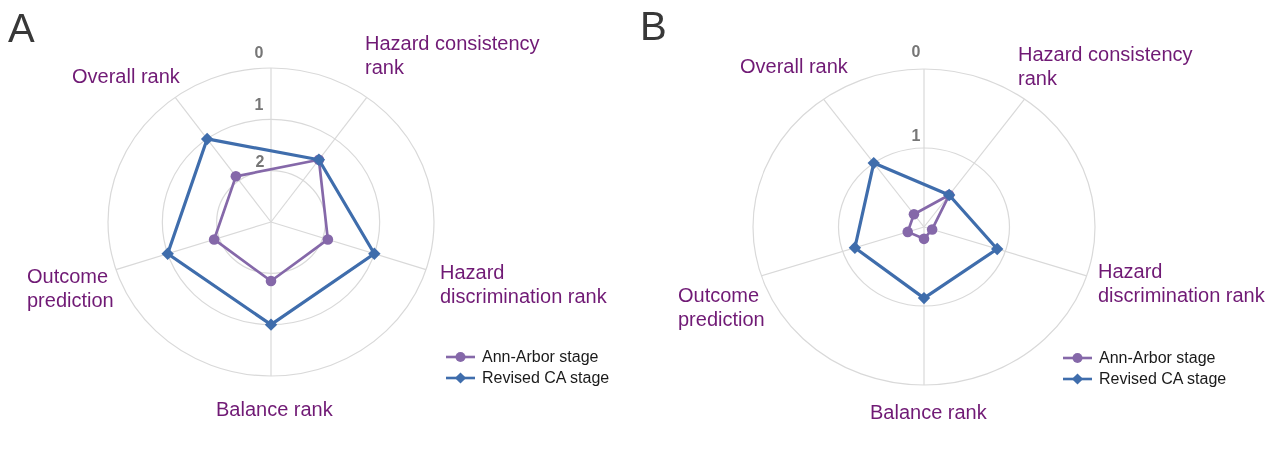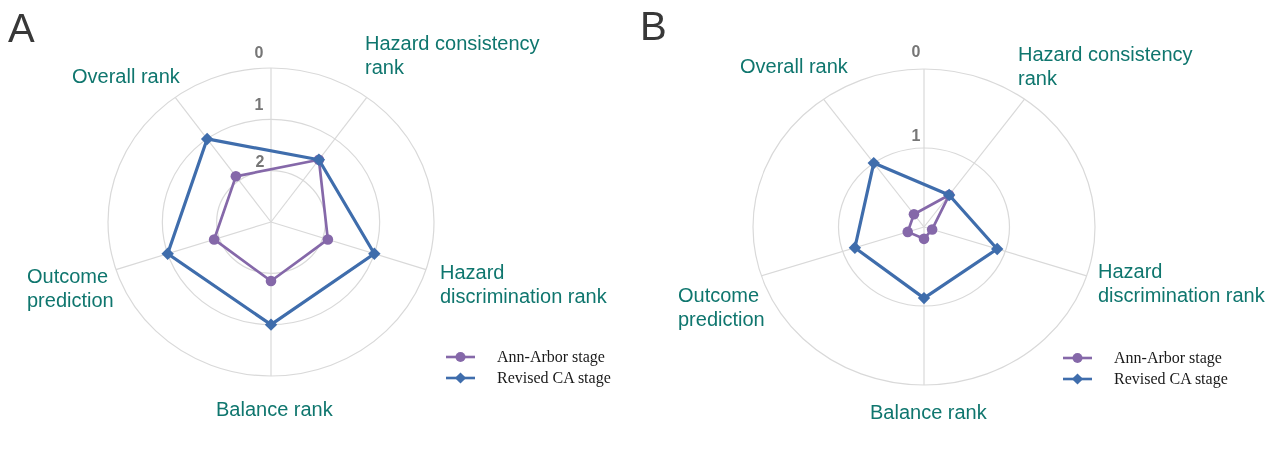--- a/index.html
+++ b/index.html
@@ -1,24 +1,24 @@
 <!DOCTYPE html>
 <html><head>
 <meta charset="utf-8">
 <style>
   html,body{margin:0;padding:0;background:#ffffff;}
   #page{position:relative;width:1280px;height:451px;background:#ffffff;overflow:hidden;
         font-family:"Liberation Sans",sans-serif;}
   #radar-svg{position:absolute;left:0;top:0;}
   .panel-letter{position:absolute;font-size:40px;color:#383838;line-height:1;}
-  .axis-label{position:absolute;font-size:20px;line-height:24px;color:#0f766e;white-space:pre-line;}
+  .axis-label{position:absolute;font-size:20px;line-height:24px;color:#701a75;white-space:pre-line;}
   .tick-label{position:absolute;font-size:16px;font-weight:bold;color:#767676;transform:translateX(-50%);}
   .legend{position:absolute;}
   .legend-item{display:flex;align-items:center;height:21px;}
-  .legend-item span.lbl{font-size:16px;color:#1a1a1a;margin-left:20px;white-space:nowrap;font-family:Liberation Serif, serif;}
+  .legend-item span.lbl{font-size:16px;color:#1a1a1a;margin-left:5px;white-space:nowrap;}
   .legend-marker{display:block;}
 </style>
 </head>
 <body>
 
 <div id="page">
 
   <svg id="radar-svg" width="1280" height="451" viewBox="0 0 1280 451">
       <ellipse cx="271" cy="222" rx="163" ry="154" fill="none" stroke="#d9d9d9" stroke-width="1.2"></ellipse>
       <ellipse cx="271" cy="222" rx="108.66666666666669" ry="102.66666666666667" fill="none" stroke="#d9d9d9" stroke-width="1.2"></ellipse>

